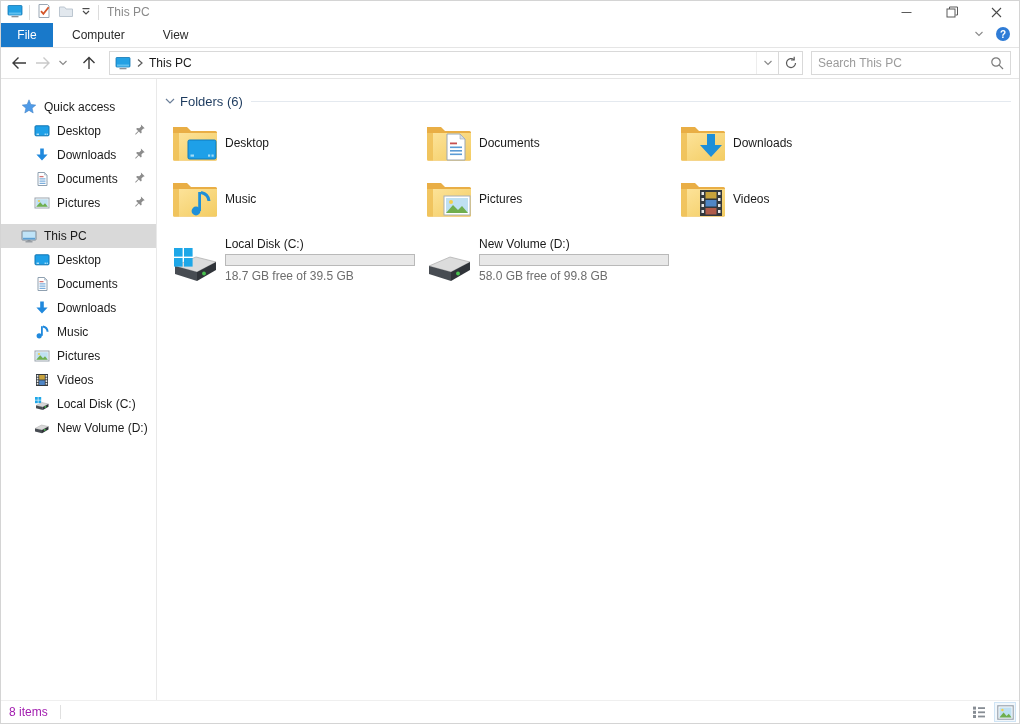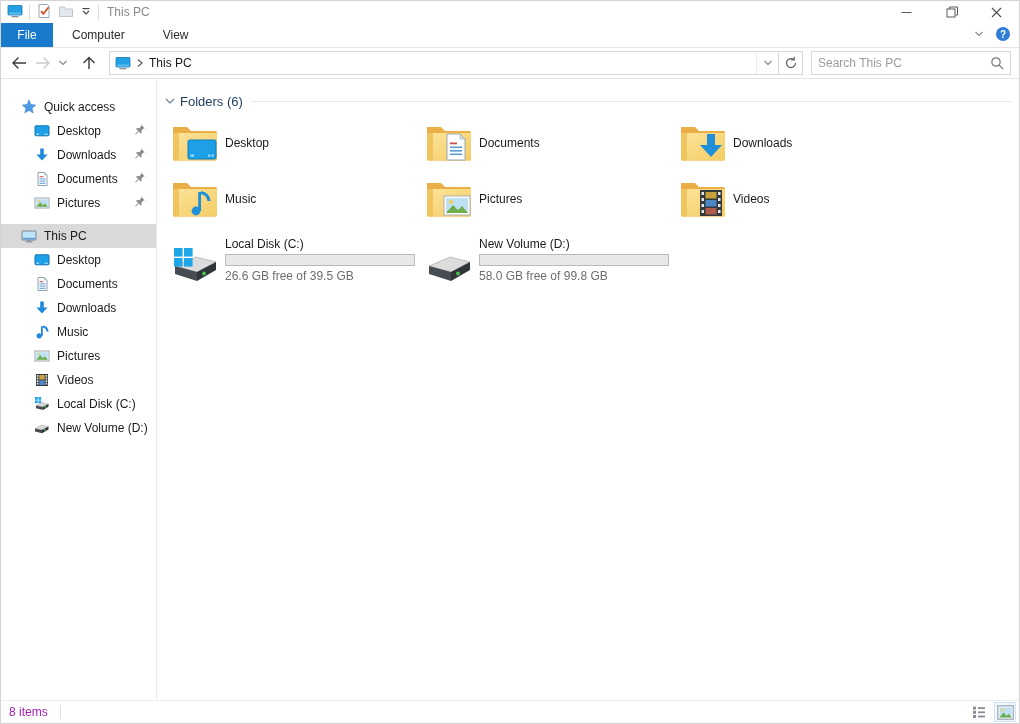--- a/index.html
+++ b/index.html
@@ -488,21 +488,21 @@
                 <g fill="#1ea7e8">
                   <rect x="3" y="4" width="8.6" height="8.6"></rect>
                   <rect x="13" y="4" width="8.6" height="8.6"></rect>
                   <rect x="3" y="14" width="8.6" height="8.6"></rect>
                   <rect x="13" y="14" width="8.6" height="8.6"></rect>
                 </g>
               </svg></span>
             <span class="drive-meta">
               <span class="drive-name">Local Disk (C:)</span>
               <span class="drive-bar"><span class="fill" style="width:52.7%"></span></span>
-              <span class="drive-free">26.6 GB free of 39.5 GB</span>
+              <span class="drive-free">18.7 GB free of 39.5 GB</span>
             </span>
           </div>
           <div class="drive-tile">
             <span class="d-ico"><svg width="48" height="44" viewBox="0 0 48 40">
                 <polygon points="4,22 25,13 45,18 26,28" fill="#dcdcdc" stroke="#b2b2b2" stroke-width="0.8"></polygon>
                 <polygon points="4,22 26,28 26,37 4,30" fill="#474c52"></polygon>
                 <polygon points="26,28 45,18 45,26 26,37" fill="#303439"></polygon>
                 <circle cx="33" cy="29.5" r="1.9" fill="#49c24f"></circle>
               </svg></span>
             <span class="drive-meta">

